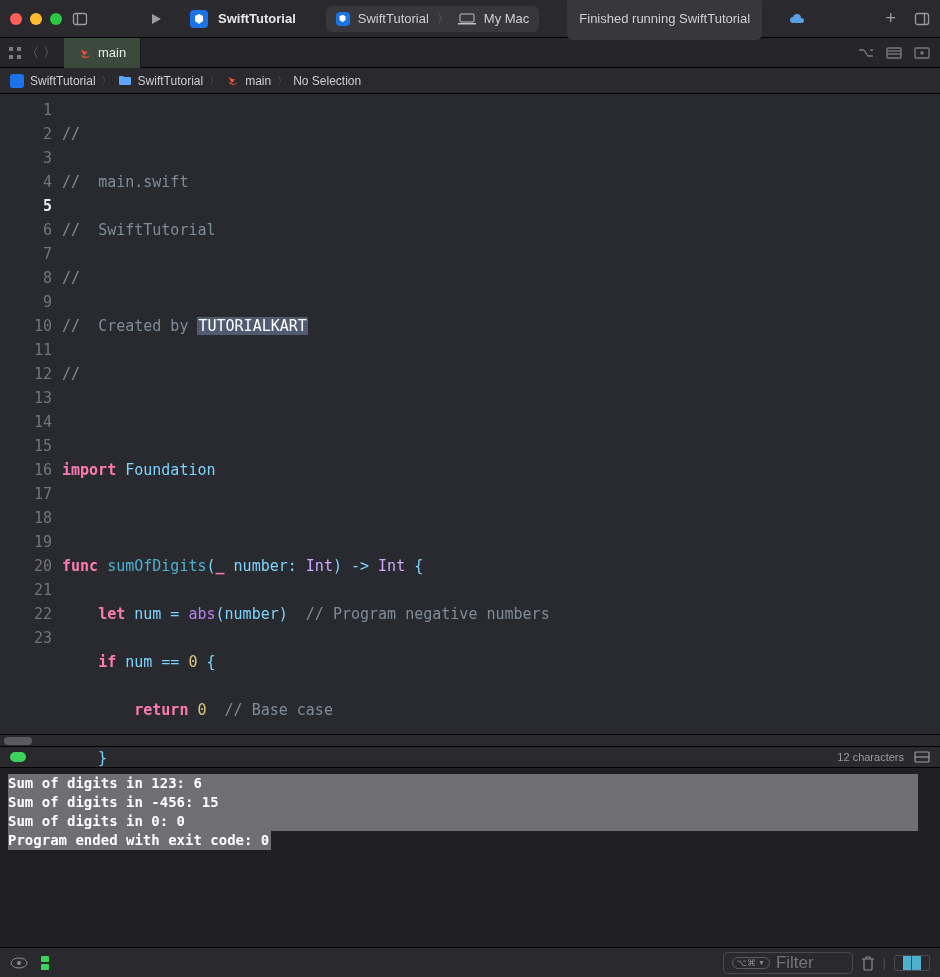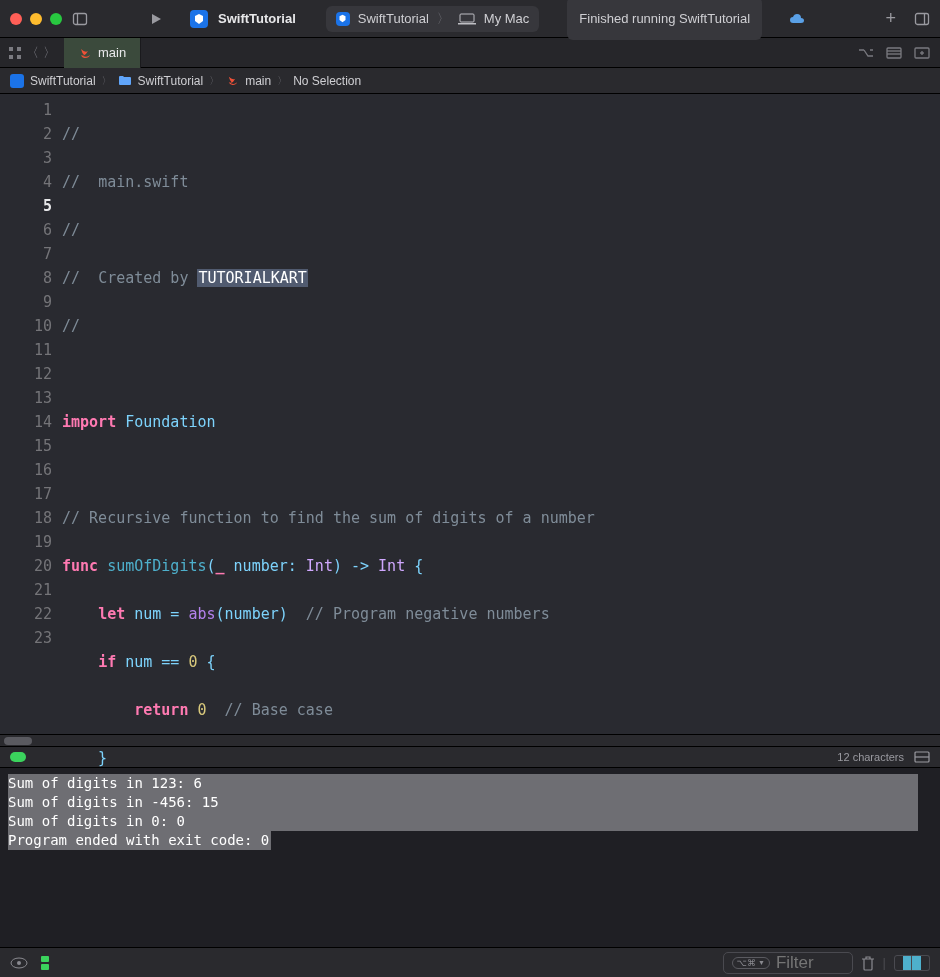--- a/index.html
+++ b/index.html
@@ -54,21 +54,21 @@
 .c-stdfunc { color:#67b7a4; }
 .sel { background:#515b70; color:#fff; padding:0 1px; }
 .scrollbar { height:12px; background:#2a2a2e; border-top:1px solid #000; position:relative; }
 .scroll-thumb { position:absolute; left:4px; top:2px; width:28px; height:8px; background:#5a5a60; border-radius:4px; }
 
 .divider-status { height:22px; background:#2a2a2e; border-top:1px solid #000; border-bottom:1px solid #000; display:flex; align-items:center; padding:0 10px; }
 .led { width:16px; height:10px; background:#3bd35d; border-radius:5px; }
 .char-count { margin-left:auto; color:#9a9aa0; font-size:11px; }
 .panel-ico { margin-left:10px; color:#9a9aa0; }
 
-.console { height:185px; background:#1f1f24; padding:6px 8px; font-family:"SF Mono", Menlo, monospace; font-size:14px; line-height:19px; color:#ffffff; font-weight:400; position:relative; }
+.console { height:185px; background:#1f1f24; padding:6px 8px; font-family:"SF Mono", Menlo, monospace; font-size:14px; line-height:19px; color:#ffffff; font-weight:700; position:relative; }
 .console .hl { background:#6e6e73; display:inline-block; padding:0 2px 0 0;}
 .console .hl.full { display:block; width:910px; }
 
 .bottom-bar { position:absolute; bottom:0; left:0; right:0; height:30px; background:#2a2a2e; border-top:1px solid #000; display:flex; align-items:center; padding:0 10px; gap:10px; }
 .bottom-bar .right { margin-left:auto; display:flex; align-items:center; gap:8px; }
 .filter-box { display:flex; align-items:center; gap:6px; border:1px solid #4a4a50; border-radius:5px; padding:2px 8px; height:22px; width:130px; }
 .filter-box input { background:transparent; border:none; outline:none; color:#cfcfd3; font-size:17px; width:80px; }
 .filter-pill { border:1px solid #5a5a60; border-radius:10px; padding:0 4px; font-size:9px; color:#8a8a90; display:flex; align-items:center; gap:2px; }
 .pane-btns { display:flex; }
 .pane-btn { width:18px; height:16px; border:1px solid #4a4a50; display:flex; }
@@ -234,27 +234,27 @@
       <div>18</div>
       <div>19</div>
       <div>20</div>
       <div>21</div>
       <div>22</div>
       <div>23</div>
   </div>
   <div class="code">
 <div><span class="c-comment">//</span></div>
 <div><span class="c-comment">//  </span><span class="c-comment">main.swift</span></div>
+<div><span class="c-comment">//  </span><span class="c-comment">SwiftTutorial</span></div>
 <div><span class="c-comment">//</span></div>
 <div><span class="c-comment">//  </span><span class="c-comment">Created by </span><span class="c-comment sel">TUTORIALKART</span></div>
 <div><span class="c-comment">//</span></div>
 <div> </div>
 <div><span class="c-keyword">import</span><span class="c-plain"> Foundation</span></div>
 <div> </div>
-<div><span class="c-comment">// Recursive function to find the sum of digits of a number</span></div>
 <div><span class="c-keyword">func</span><span> </span><span class="c-funcdecl">sumOfDigits</span><span class="c-plain">(</span><span class="c-keyword">_</span><span class="c-plain"> number: </span><span class="c-type">Int</span><span class="c-plain">) -&gt; </span><span class="c-type">Int</span><span class="c-plain"> {</span></div>
 <div><span>    </span><span class="c-keyword">let</span><span class="c-plain"> num = </span><span class="c-call">abs</span><span class="c-plain">(number)</span><span>  </span><span class="c-comment">// Program negative numbers</span></div>
 <div><span>    </span><span class="c-keyword">if</span><span class="c-plain"> num == </span><span class="c-num">0</span><span class="c-plain"> {</span></div>
 <div><span>        </span><span class="c-keyword">return</span><span> </span><span class="c-num">0</span><span>  </span><span class="c-comment">// Base case</span></div>
 <div><span class="c-plain">    }</span></div>
 <div><span>    </span><span class="c-keyword">return</span><span class="c-plain"> (num % </span><span class="c-num">10</span><span class="c-plain">) + </span><span class="c-stdfunc">sumOfDigits</span><span class="c-plain">(num / </span><span class="c-num">10</span><span class="c-plain">) </span><span class="c-comment">// Recursive case</span></div>
 <div><span class="c-plain">}</span></div>
 <div> </div>
 
 

